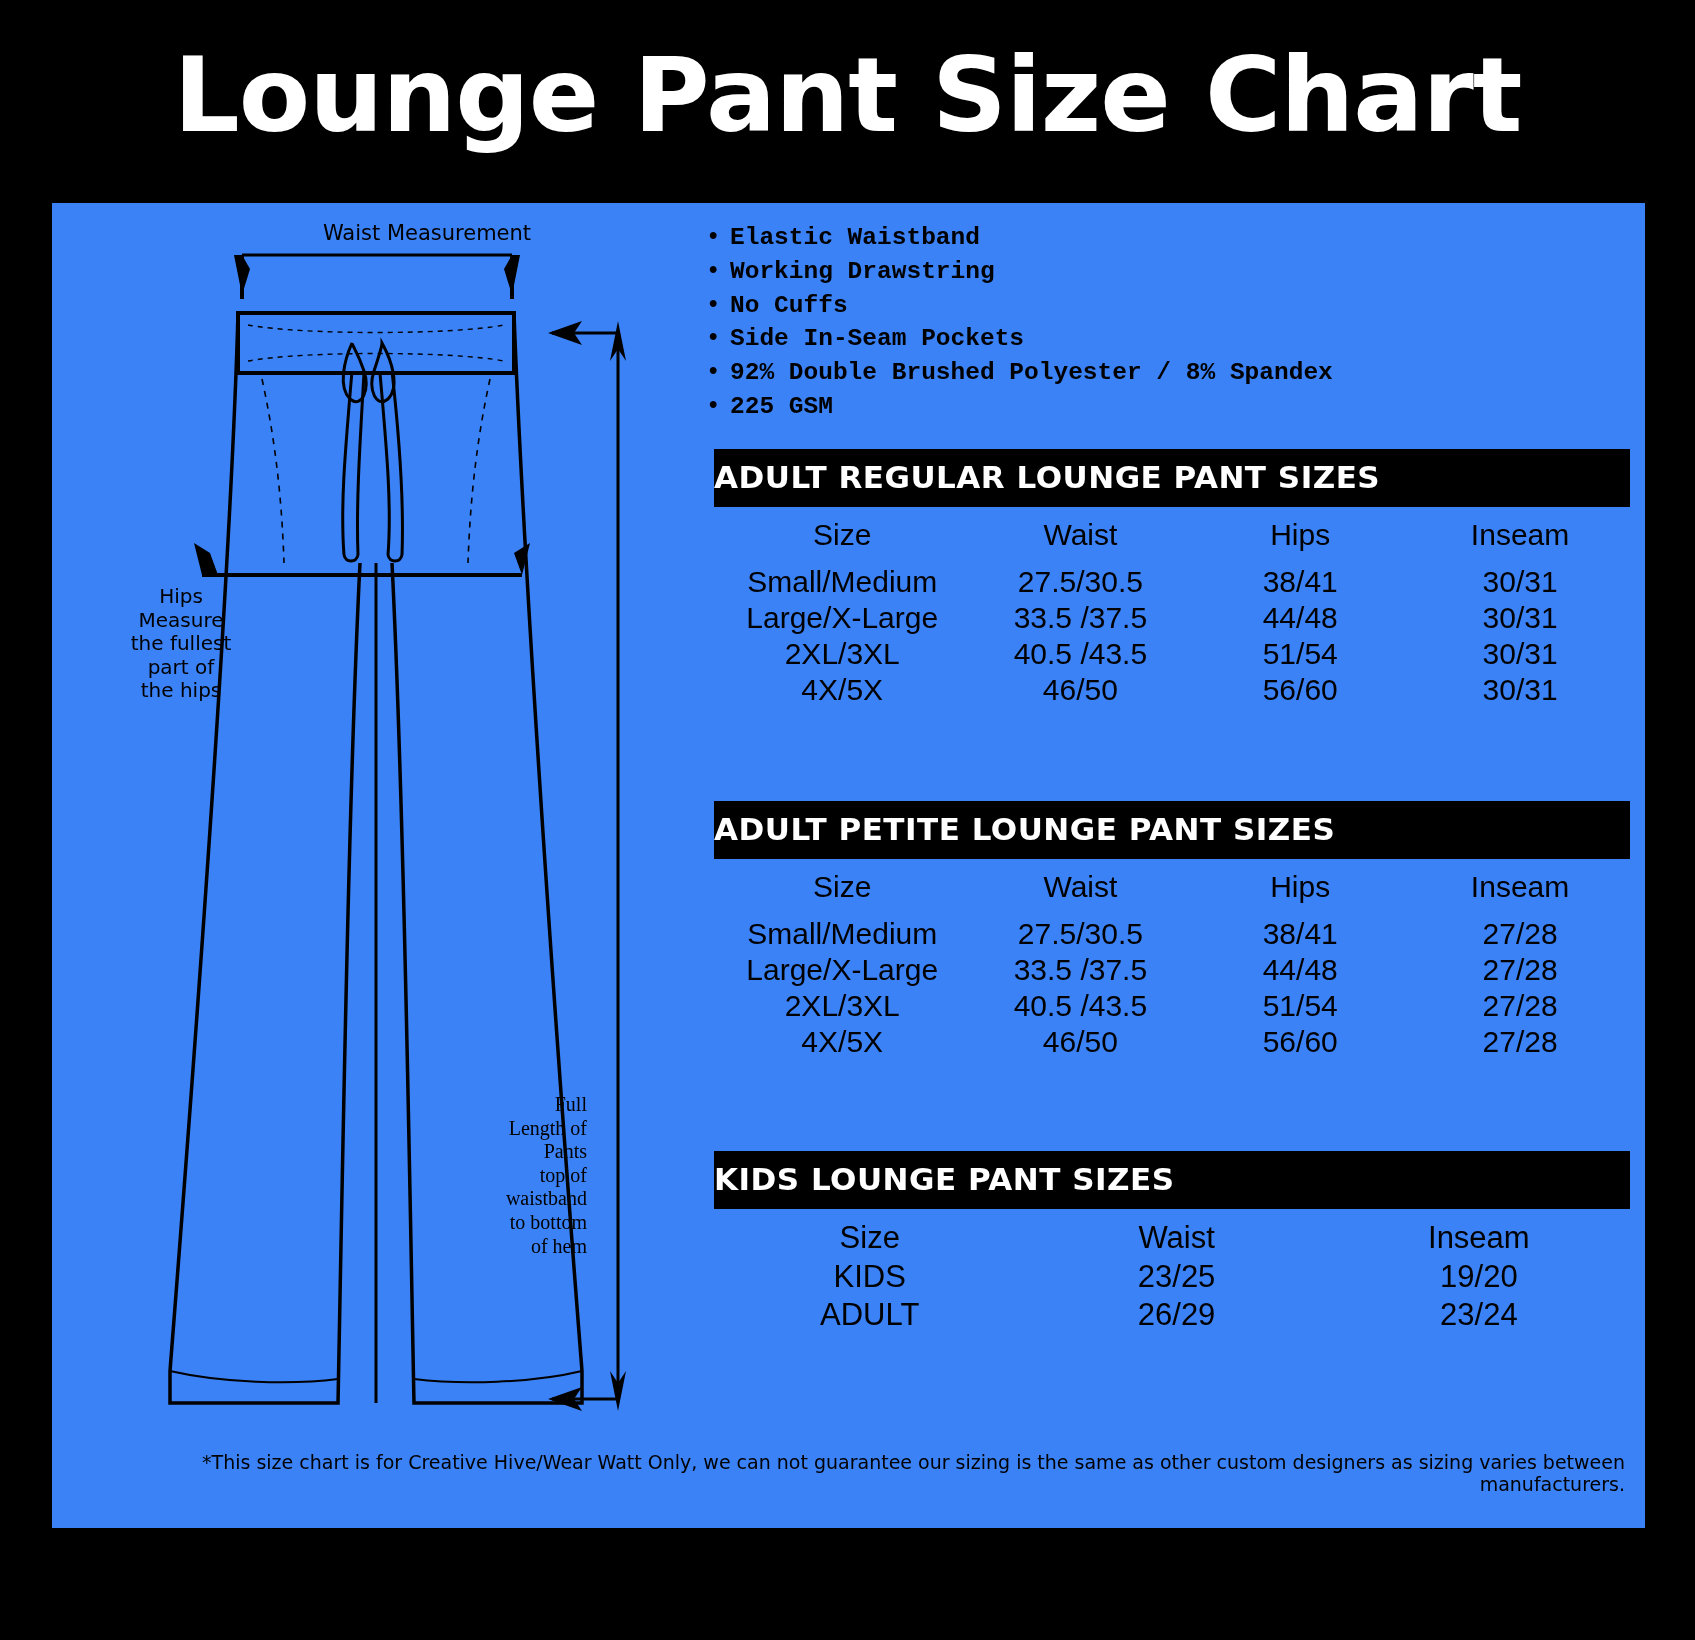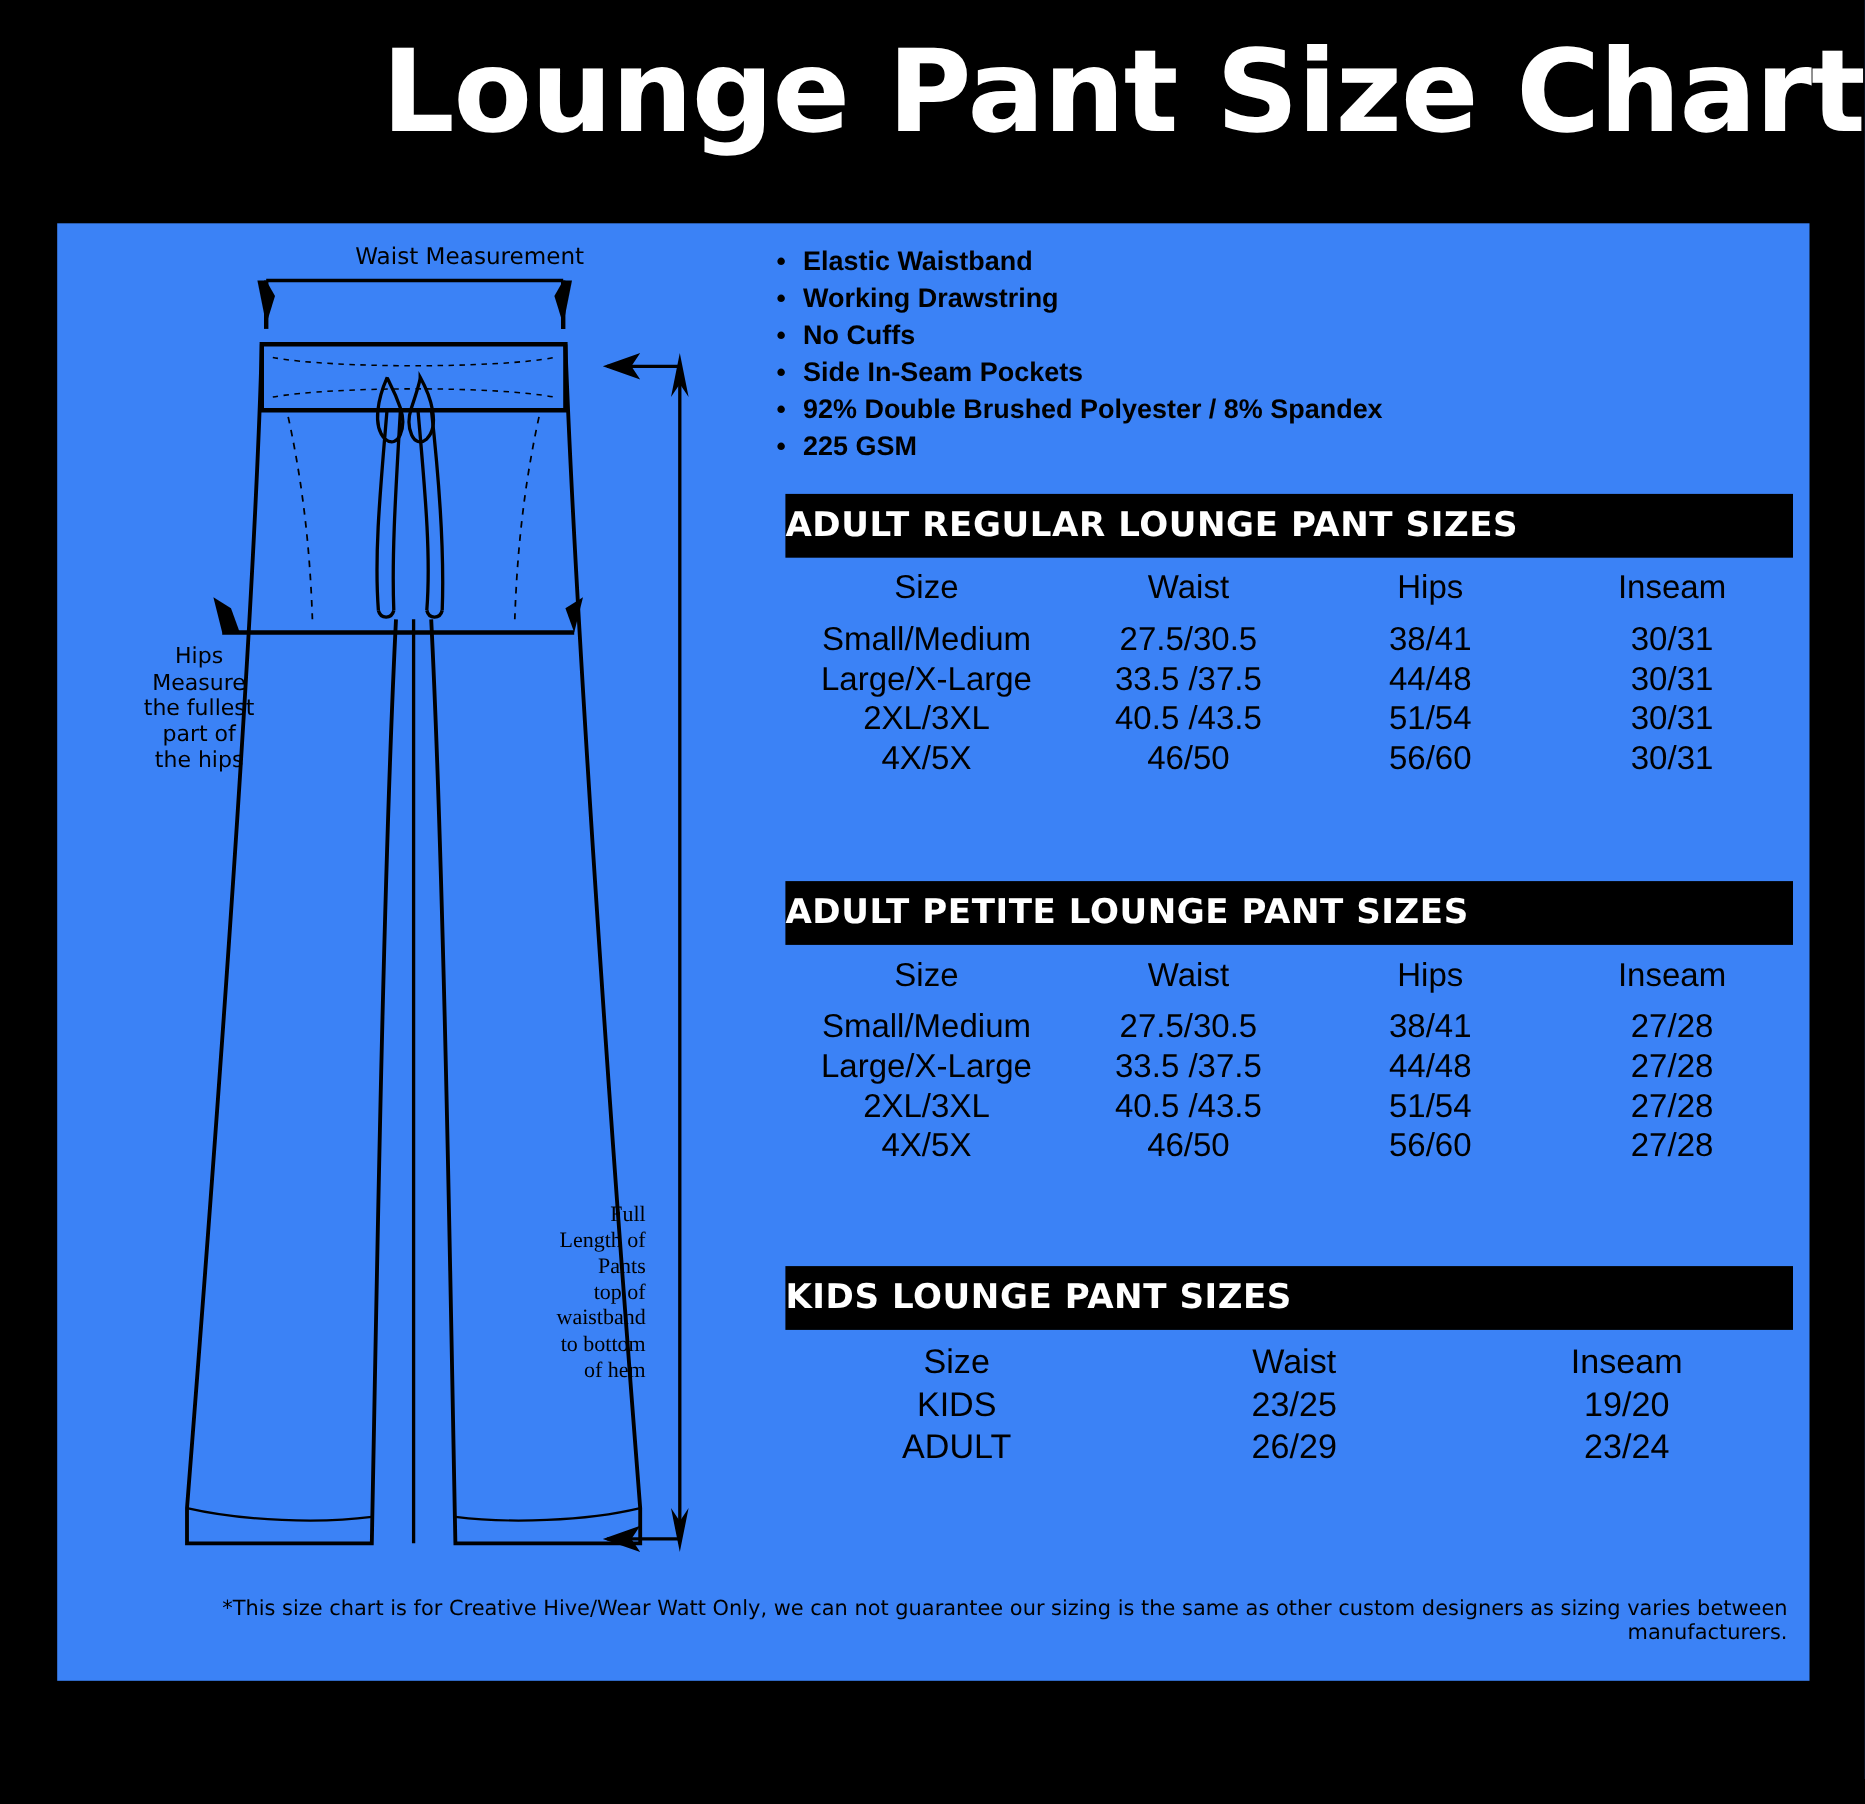--- a/index.html
+++ b/index.html
@@ -15,23 +15,23 @@
   }
   .page {
     position: relative;
     width: 1695px;
     height: 1640px;
     background: #000000;
   }
   .title {
     position: absolute;
     left: 0;
-    top: 24px;
+    top: 36px;
     width: 1695px;
-    text-align: right;
+    text-align: center;
     color: #ffffff;
     font-family: "DejaVu Sans", sans-serif;
     font-weight: bold;
     font-size: 104px;
     letter-spacing: -1px;
     line-height: 1.15;
   }
   .card {
     position: absolute;
     left: 52px;
@@ -96,21 +96,21 @@
     left: 24px;
     top: 18px;
     width: 940px;
     margin: 0;
     padding: 0;
     list-style: none;
   }
   .features li {
     position: relative;
     padding-left: 34px;
-    font-family: Liberation Sans, sans-serif;
+    font-family: Liberation Mono, monospace;
     font-weight: bold;
     font-size: 24.5px;
     line-height: 1.38;
     color: #000;
   }
   .features li:before {
     content: "\2022";
     position: absolute;
     left: 10px;
     top: 0;

